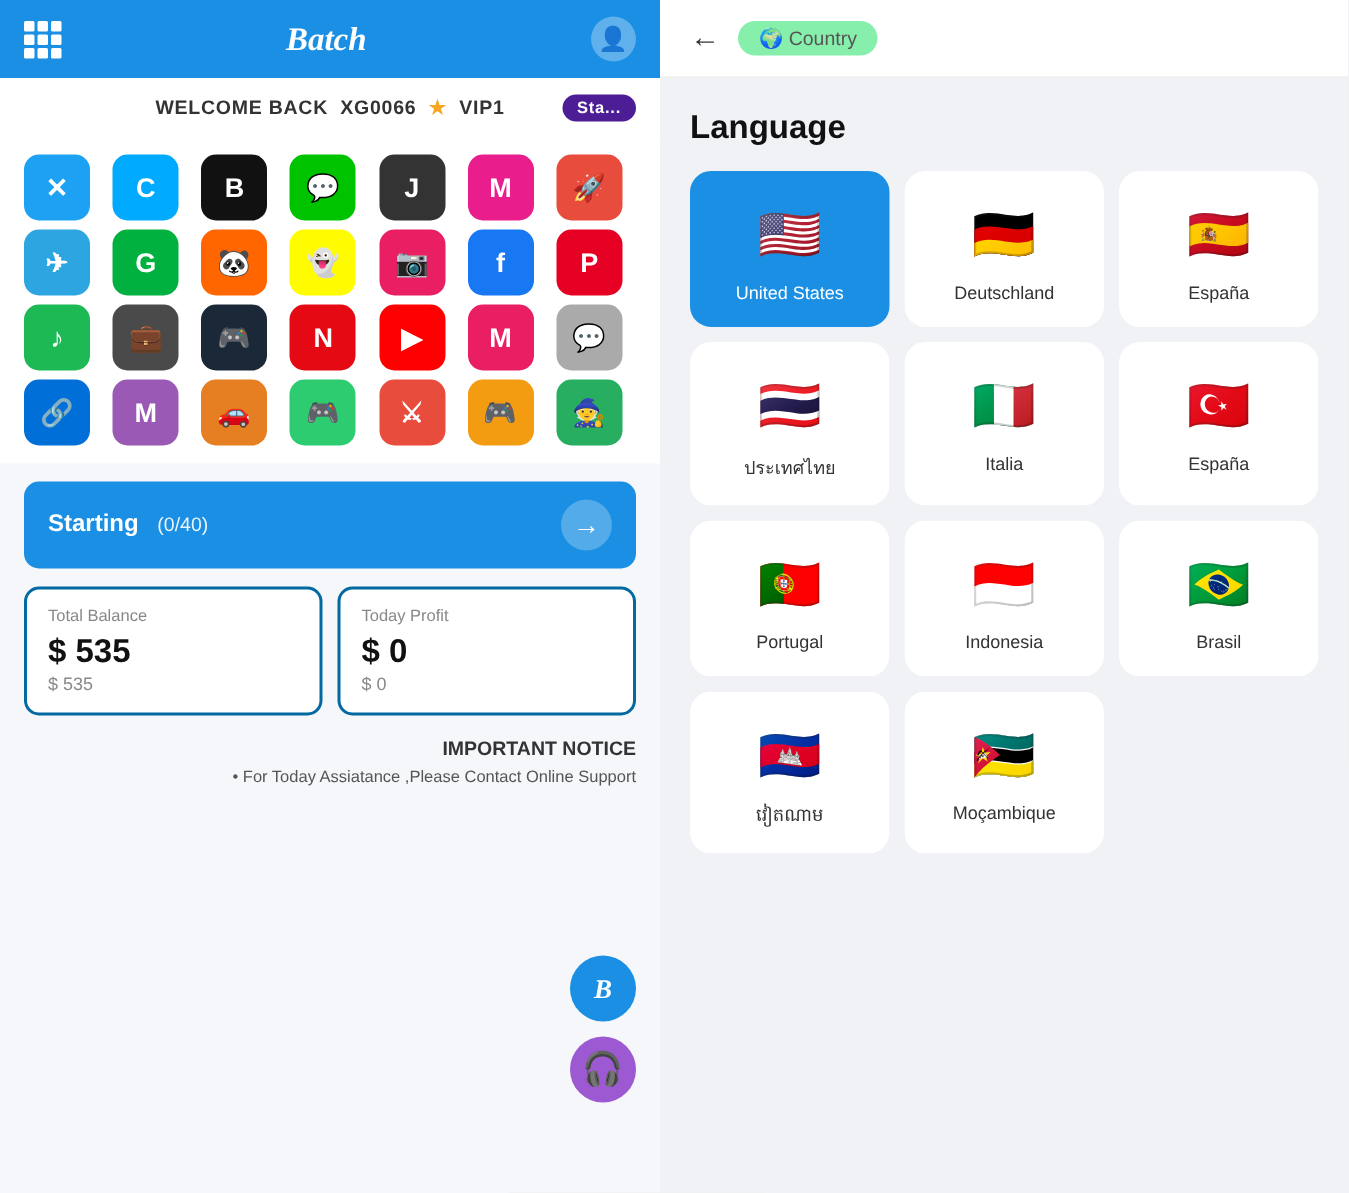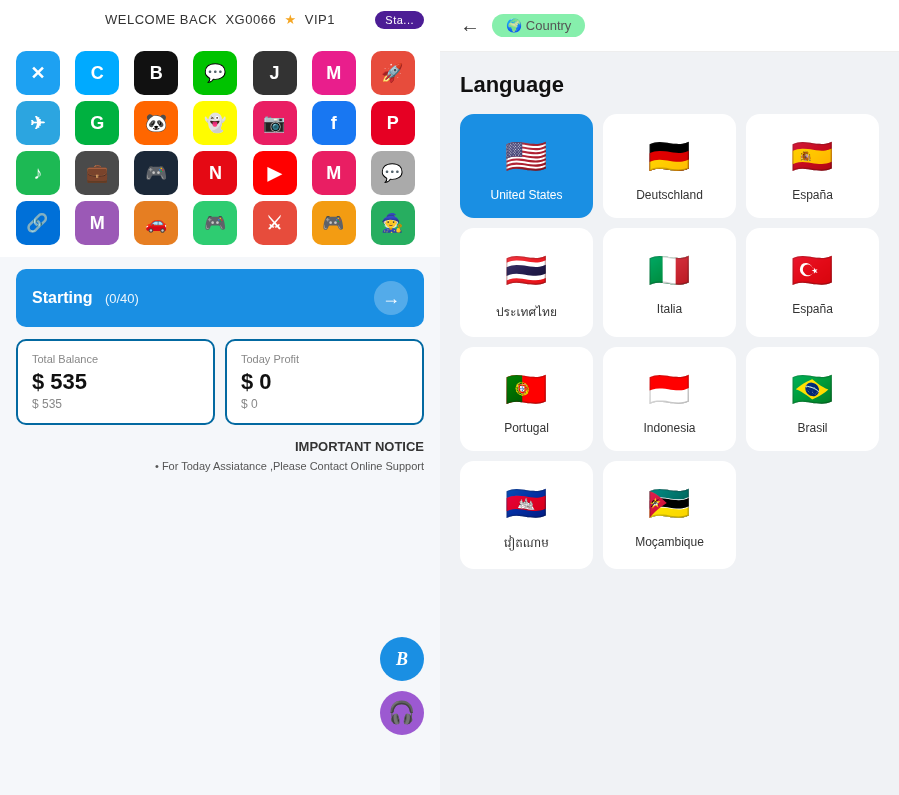--- a/index.html
+++ b/index.html
@@ -61,21 +61,21 @@
       color: white;
       font-size: 16px;
     }
 
     
     .welcome-bar {
       background: white;
       padding: 12px 16px;
       text-align: center;
       font-size: 13px;
-      font-weight: 400;
+      font-weight: 700;
       color: #333;
       letter-spacing: 0.5px;
       position: relative;
     }
     .welcome-bar .star { color: #f5a623; }
     .status-btn {
       position: absolute;
       right: 16px;
       top: 50%;
       transform: translateY(-50%);
@@ -293,20 +293,37 @@
       font-size: 12px;
       color: #333;
       text-align: center;
     }
   </style>
 </head>
 <body>
 
 <div class="left-panel">
 
+  <div class="header">
+    <div class="header-grid">
+      <span></span>
+        <span></span>
+        <span></span>
+      <span></span>
+        <span></span>
+        <span></span>
+      <span></span>
+        <span></span>
+        <span></span>
+    </div>
+    <div class="header-logo">Batch</div>
+    <div class="header-avatar">
+      <span>👤</span>
+    </div>
+  </div>
 
   <div class="welcome-bar">
     <span>WELCOME BACK</span>&nbsp;
     <span>XG0066</span>&nbsp;
     <span class="star">★</span>&nbsp;
     <span>VIP1</span>
     <div class="status-btn">Sta...</div>
   </div>
 
   <div class="app-grid-wrapper">

